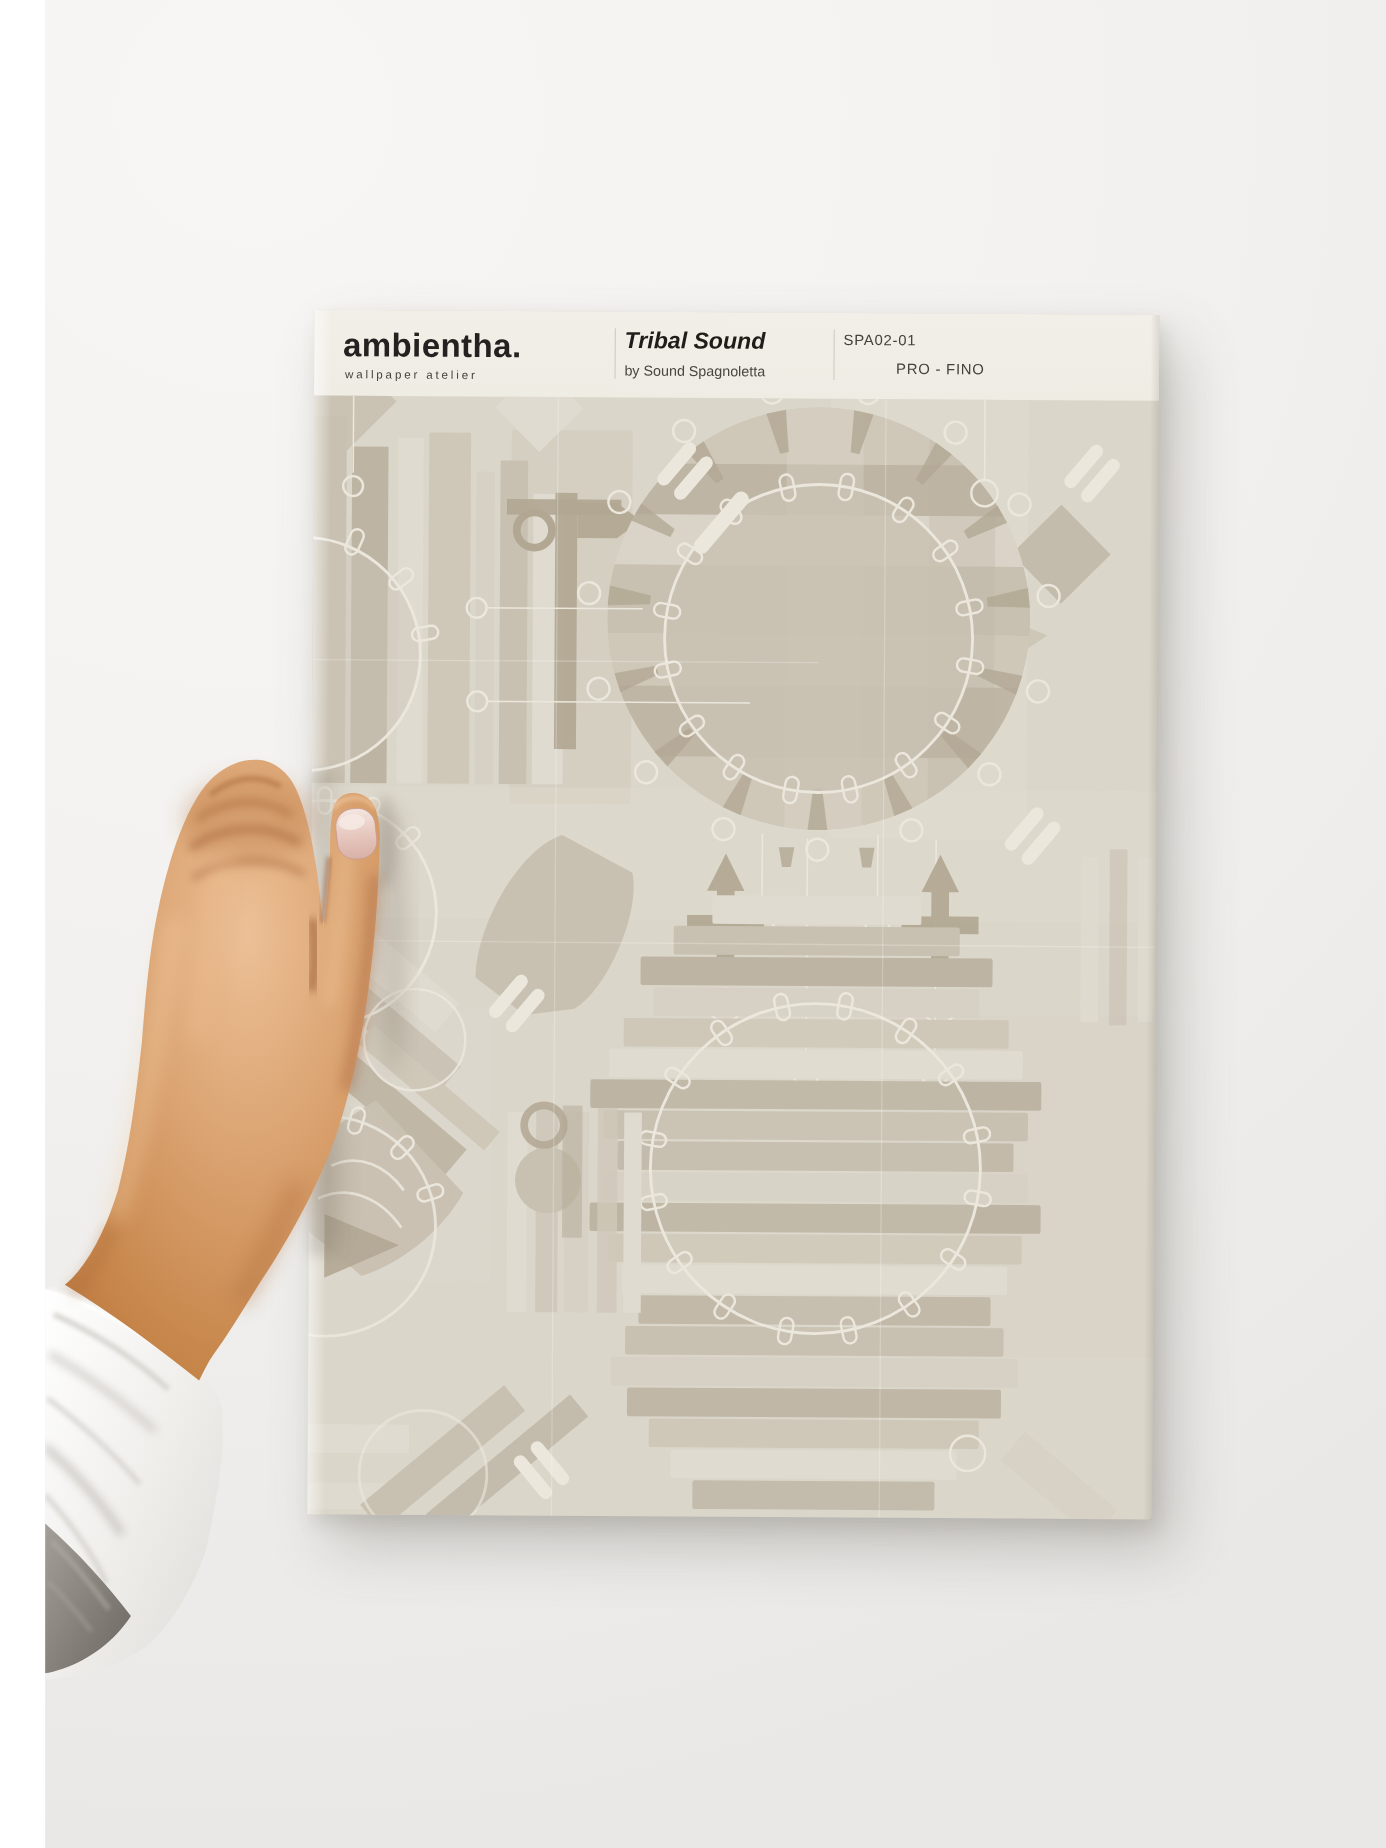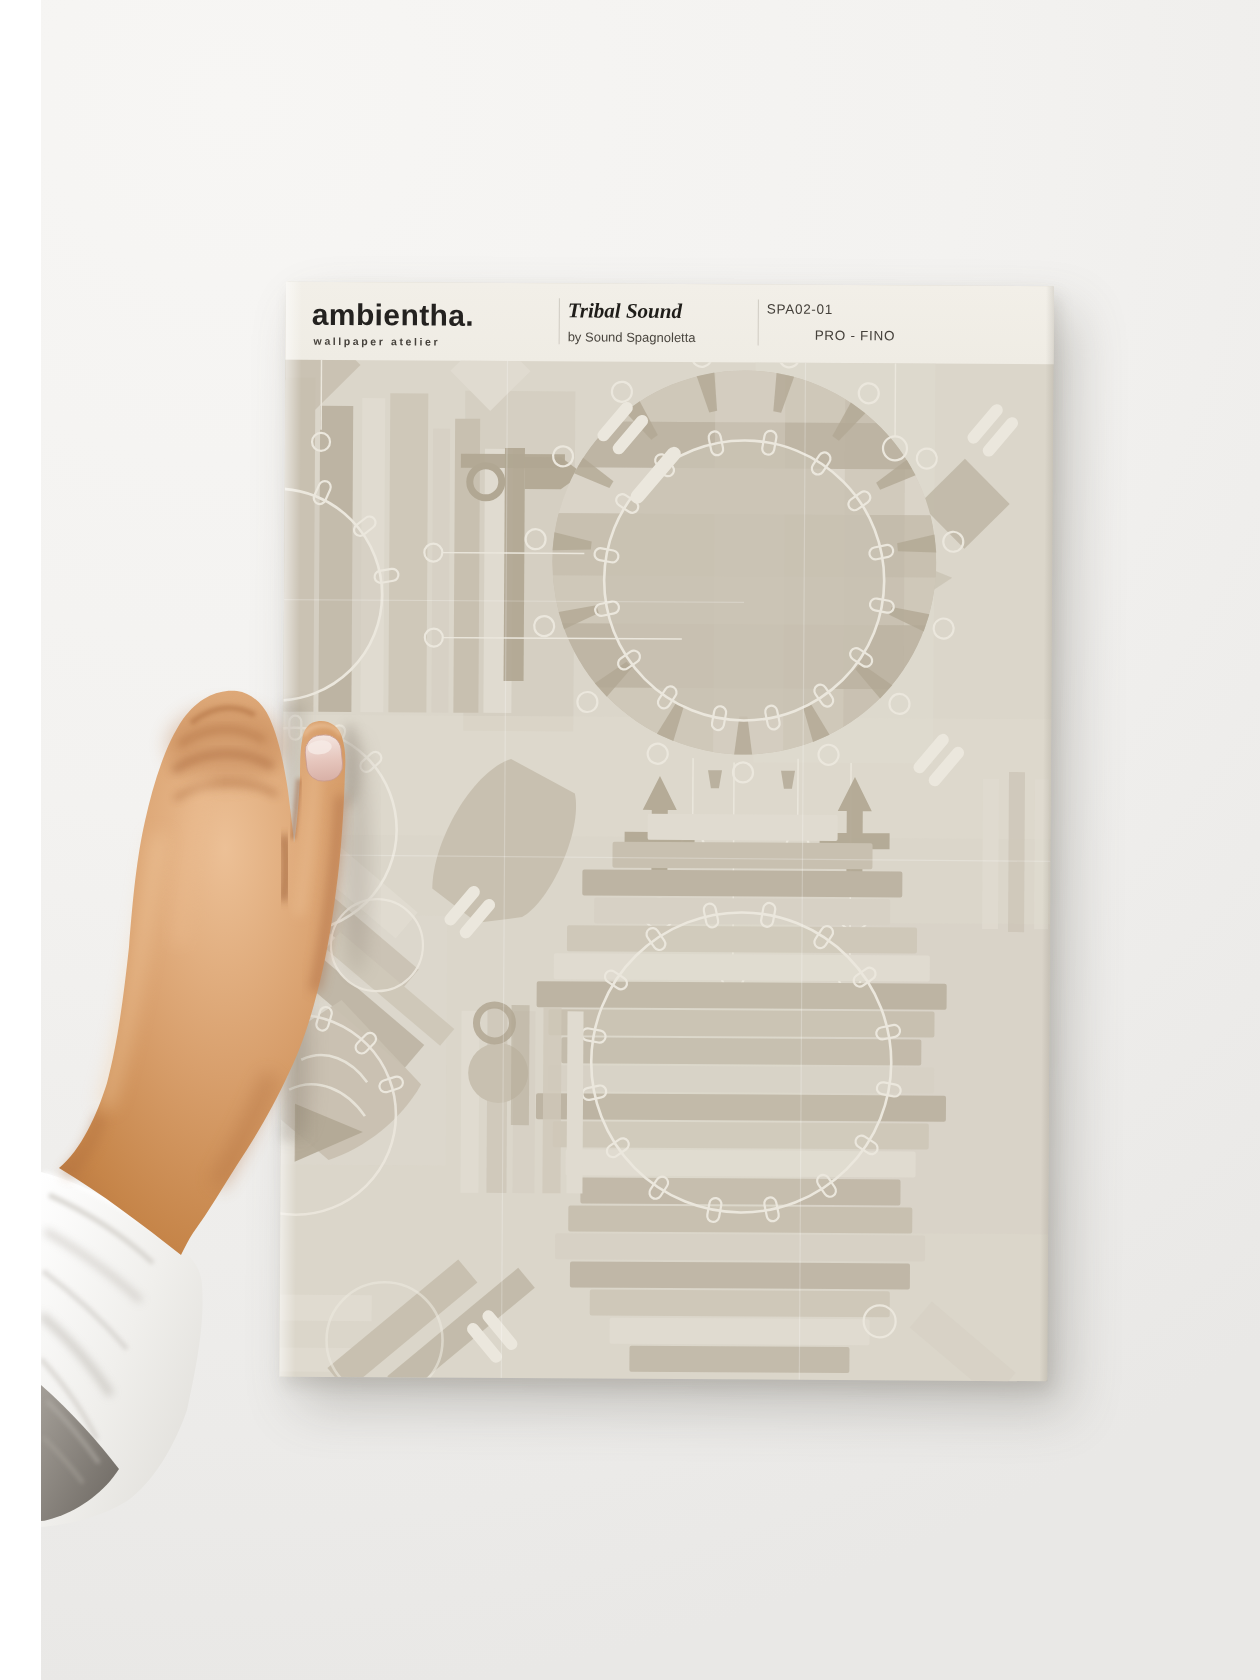--- a/index.html
+++ b/index.html
@@ -17,24 +17,24 @@
     box-shadow:20px 28px 52px rgba(104,98,88,.30), 5px 9px 16px rgba(104,98,88,.16);
     transform:rotate(.35deg);transform-origin:60px 0;
     border-radius:2px;
   }
   .sheet-header{
     position:absolute;left:0;top:0;right:0;height:78px;
     background:linear-gradient(var(--headerBand), #efece4);
   }
   .brand{position:absolute;left:26px;top:16px;font-size:30px;font-weight:700;
     letter-spacing:.4px;color:var(--ink);}
-  .tagline{position:absolute;left:28px;top:53px;font-size:10.5px;font-weight:700;
+  .tagline{position:absolute;left:28px;top:53px;font-size:10.5px;font-weight:400;
     letter-spacing:2.6px;color:var(--inkSoft);}
   .hdr-divider{position:absolute;top:15px;width:1px;height:46px;background:var(--divider);}
-  .title{position:absolute;left:282px;top:15px;font-family:Liberation Serif, serif;
+  .title{position:absolute;left:282px;top:15px;font-family:Liberation Sans, sans-serif;
     font-style:italic;font-weight:600;font-size:21px;color:#1f1d19;}
   .author{position:absolute;left:282px;top:46px;font-size:13px;color:#4a463f;}
   .sku{position:absolute;left:481px;top:17px;font-size:13.5px;letter-spacing:.7px;color:var(--inkSoft);}
   .grade{position:absolute;left:481px;top:43px;font-size:13.5px;letter-spacing:.7px;color:var(--inkSoft);padding-left:48px;}
   .pattern-svg{position:absolute;left:0;top:78px;width:768px;height:1017px;display:block;}
   .edge-left-hi{position:absolute;left:0;top:0;width:16px;height:100%;
     background:linear-gradient(to right, rgba(255,255,255,.55), rgba(255,255,255,0));pointer-events:none;}
   .edge-right-dk{position:absolute;right:0;top:0;width:8px;height:100%;
     background:linear-gradient(to left, rgba(90,84,74,.14), rgba(90,84,74,0));pointer-events:none;}
   .grip-shadow{position:absolute;left:0;top:420px;width:30px;height:440px;

